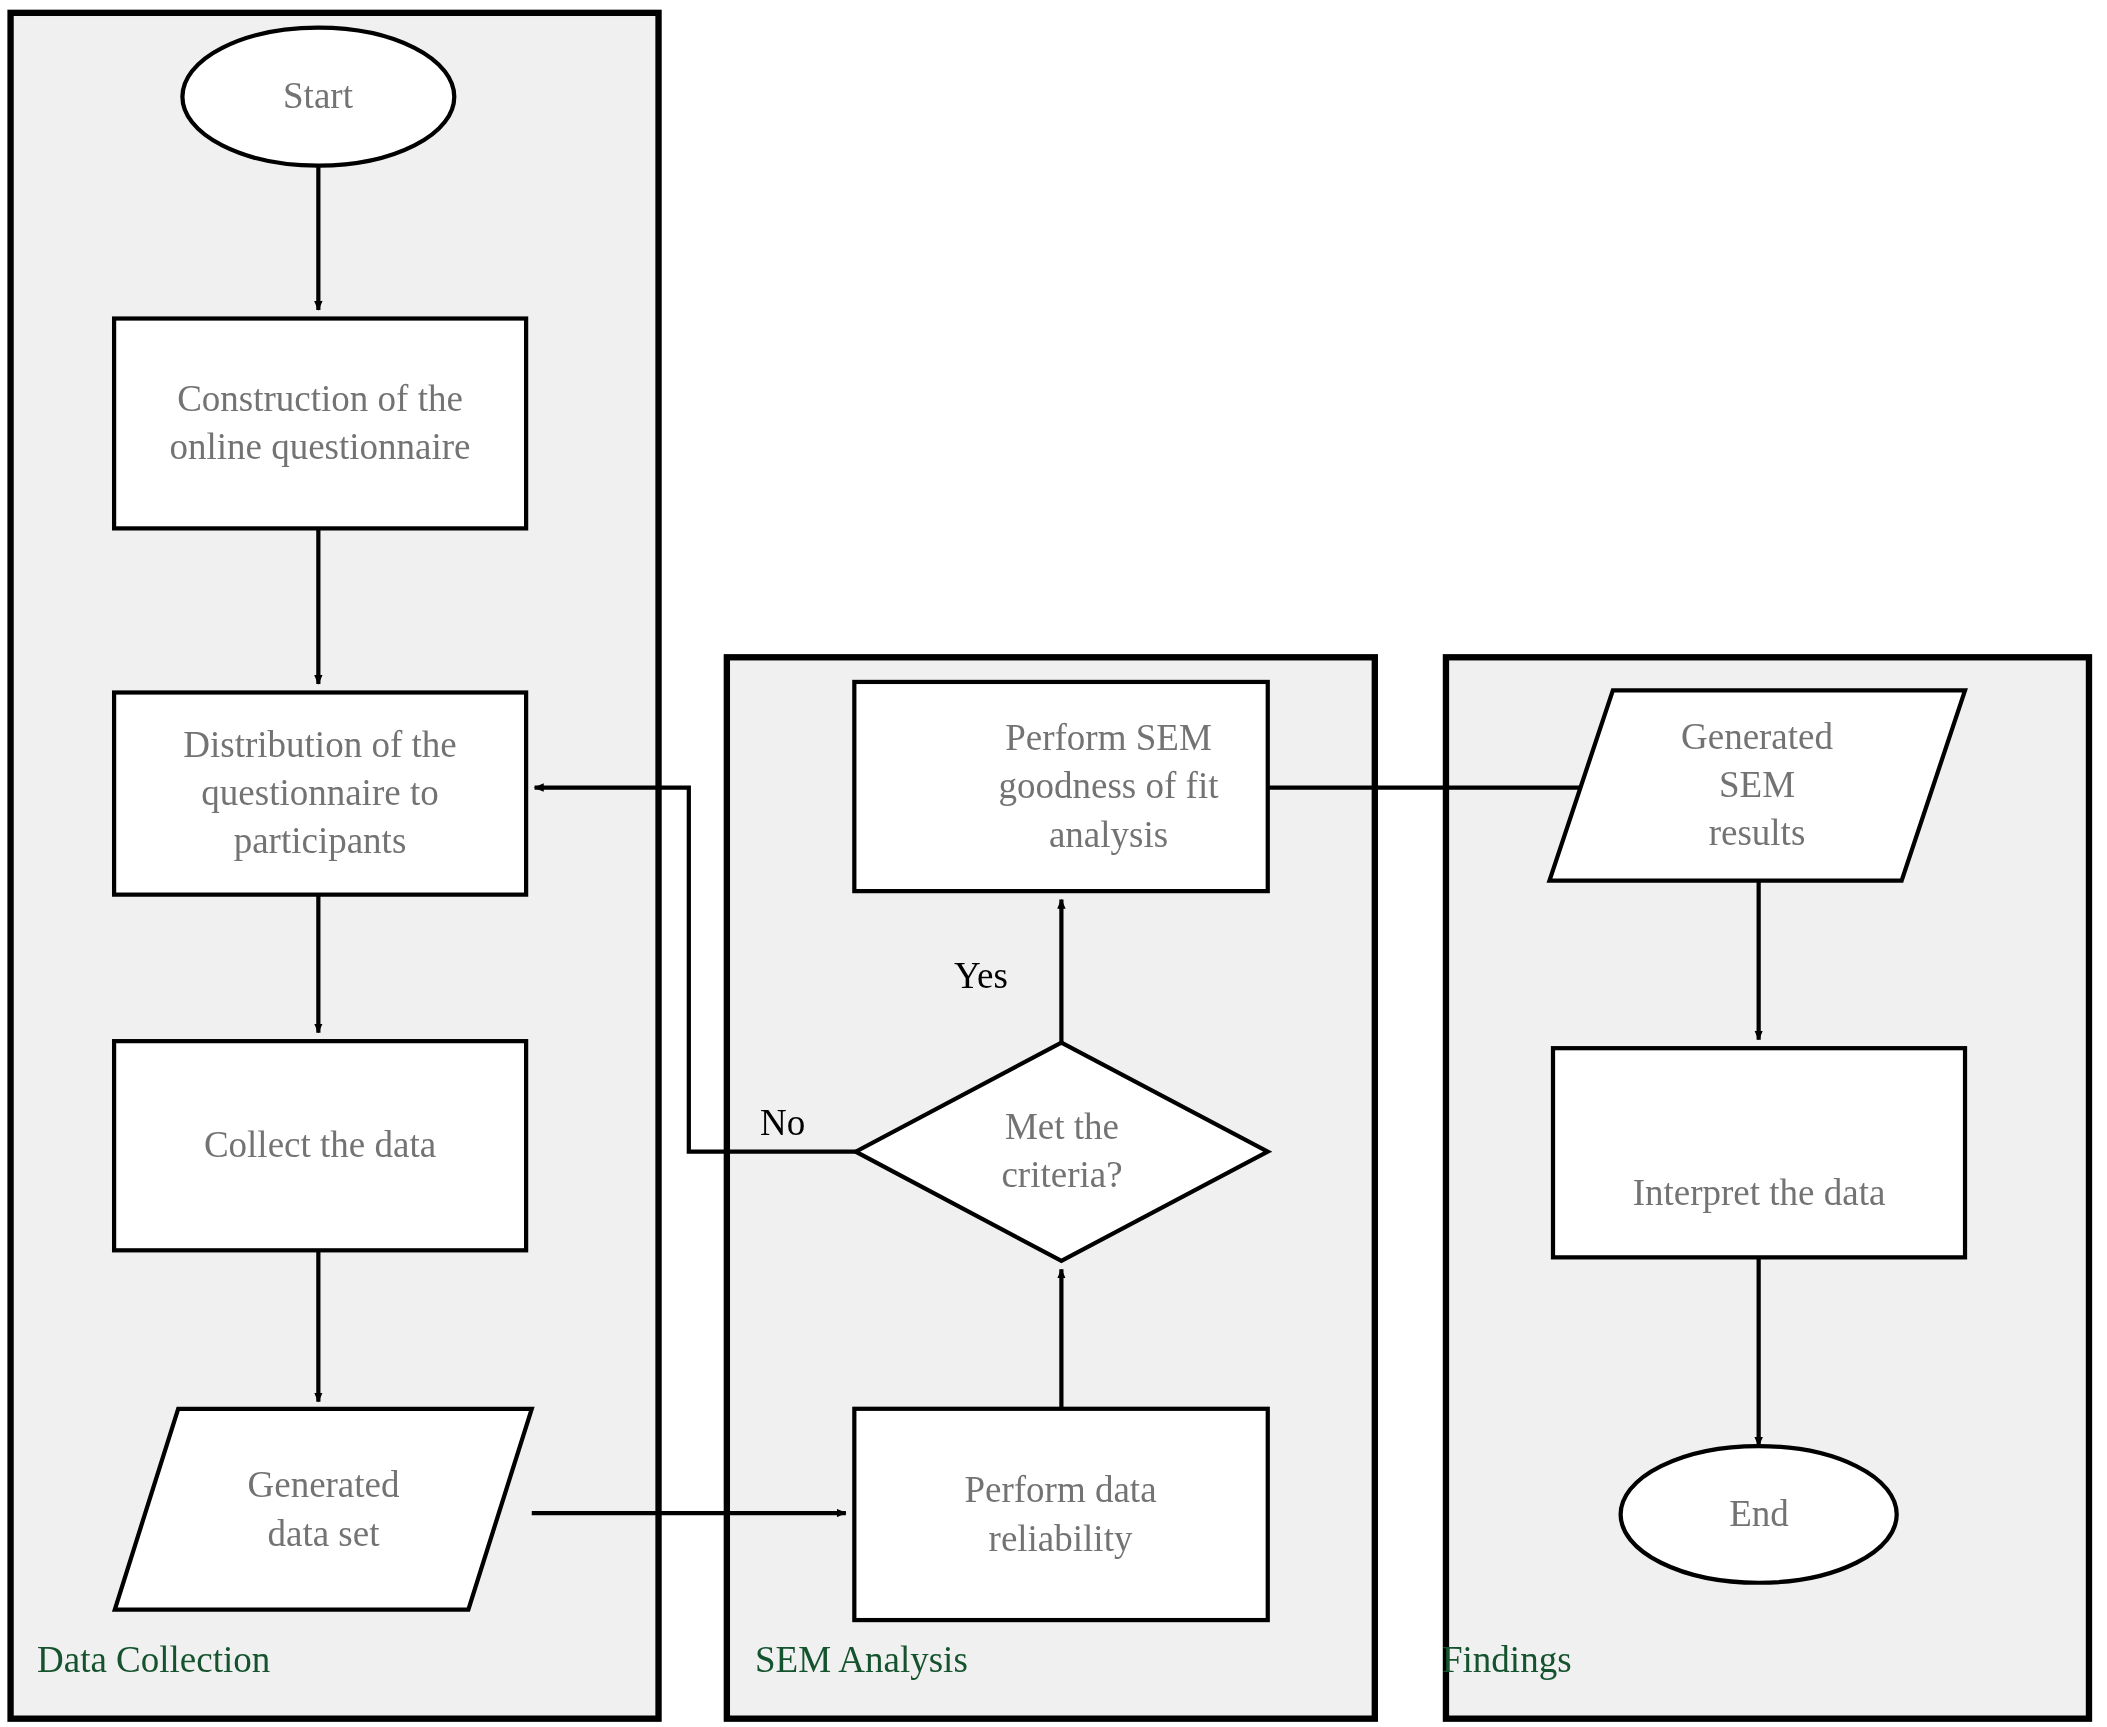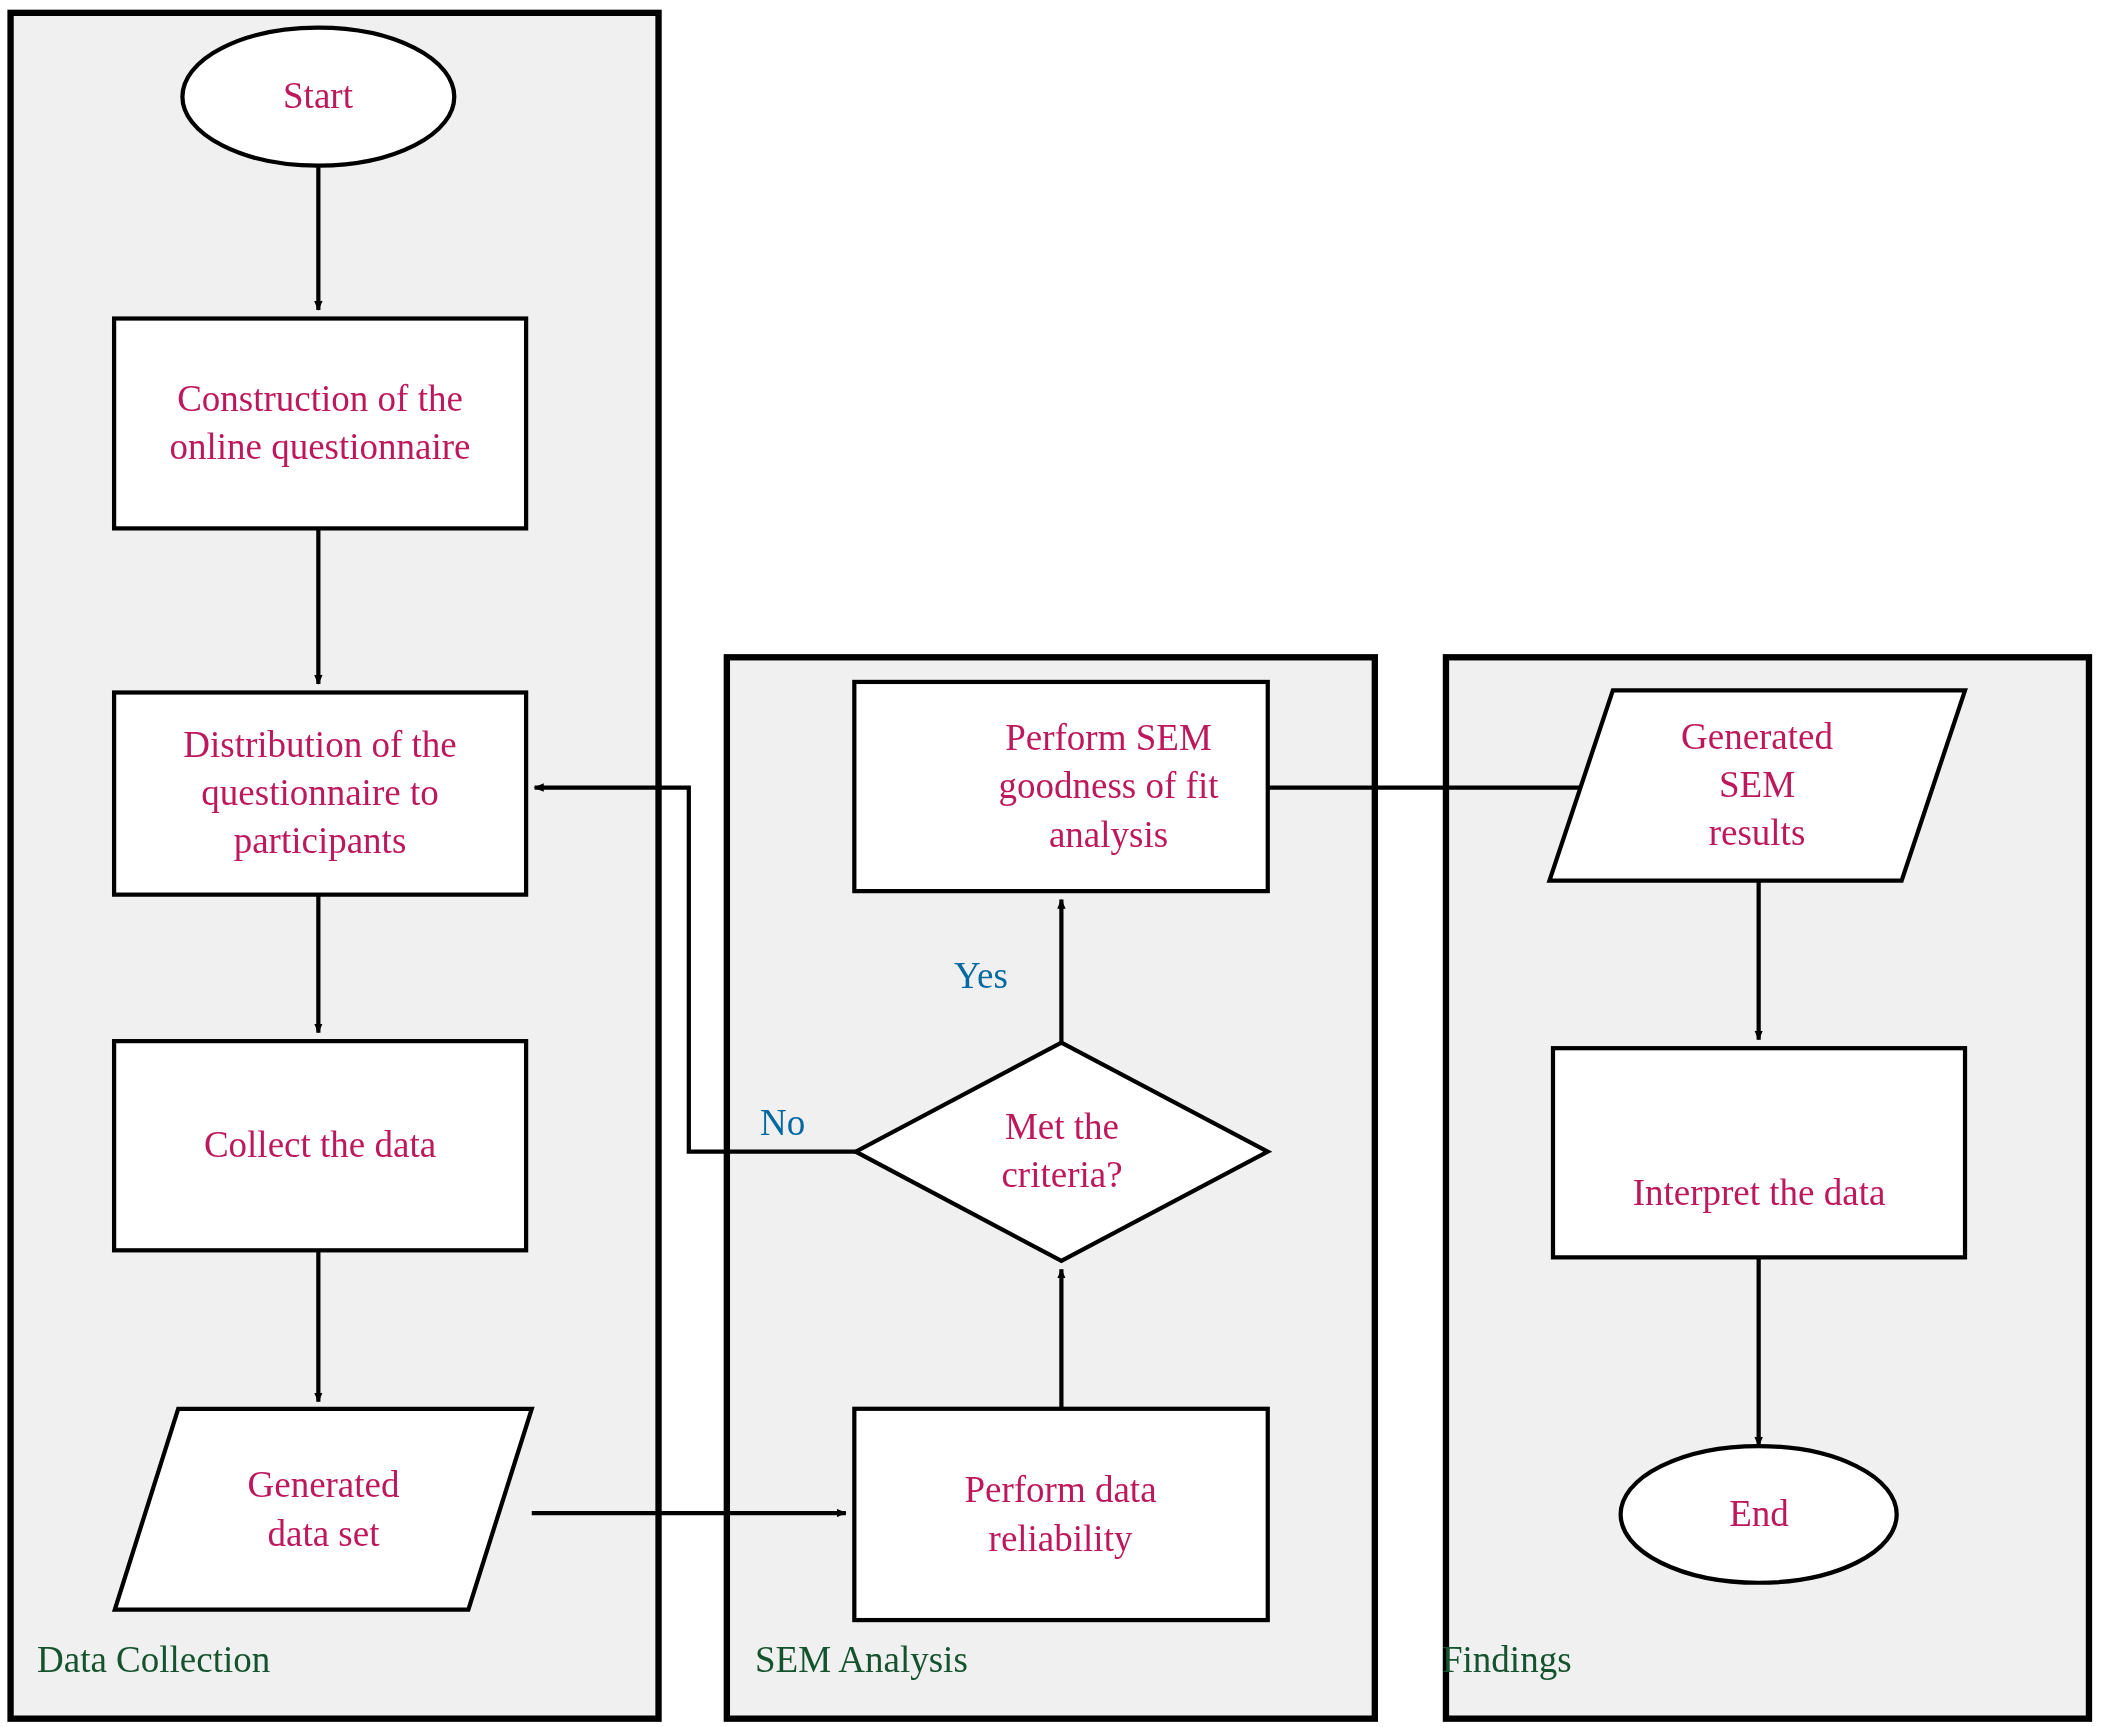--- a/index.html
+++ b/index.html
@@ -13,34 +13,34 @@
   #flow{position:absolute;left:0;top:0;width:2108px;height:1728px;}
   .lane-label{
     position:absolute;
     font-size:37px;
     color:#14532d;
     white-space:nowrap;
     font-family:"Liberation Serif","DejaVu Serif",serif;
   }
   .node-label{
     position:absolute;
-    color:#be185d;
+    color:#737373;
     font-size:37px;
     line-height:1.30;
     text-align:center;
     white-space:pre-line;
     display:flex;
     align-items:center;
     justify-content:center;
     font-family:"Liberation Serif","DejaVu Serif",serif;
     pointer-events:none;
   }
   .edge-label{
     position:absolute;
-    color:#0369a1;
+    color:#000000;
     font-size:37px;
     white-space:nowrap;
     font-family:"Liberation Serif","DejaVu Serif",serif;
   }
 </style>
 </head>
 <body>
 
 <div id="stage">
 

